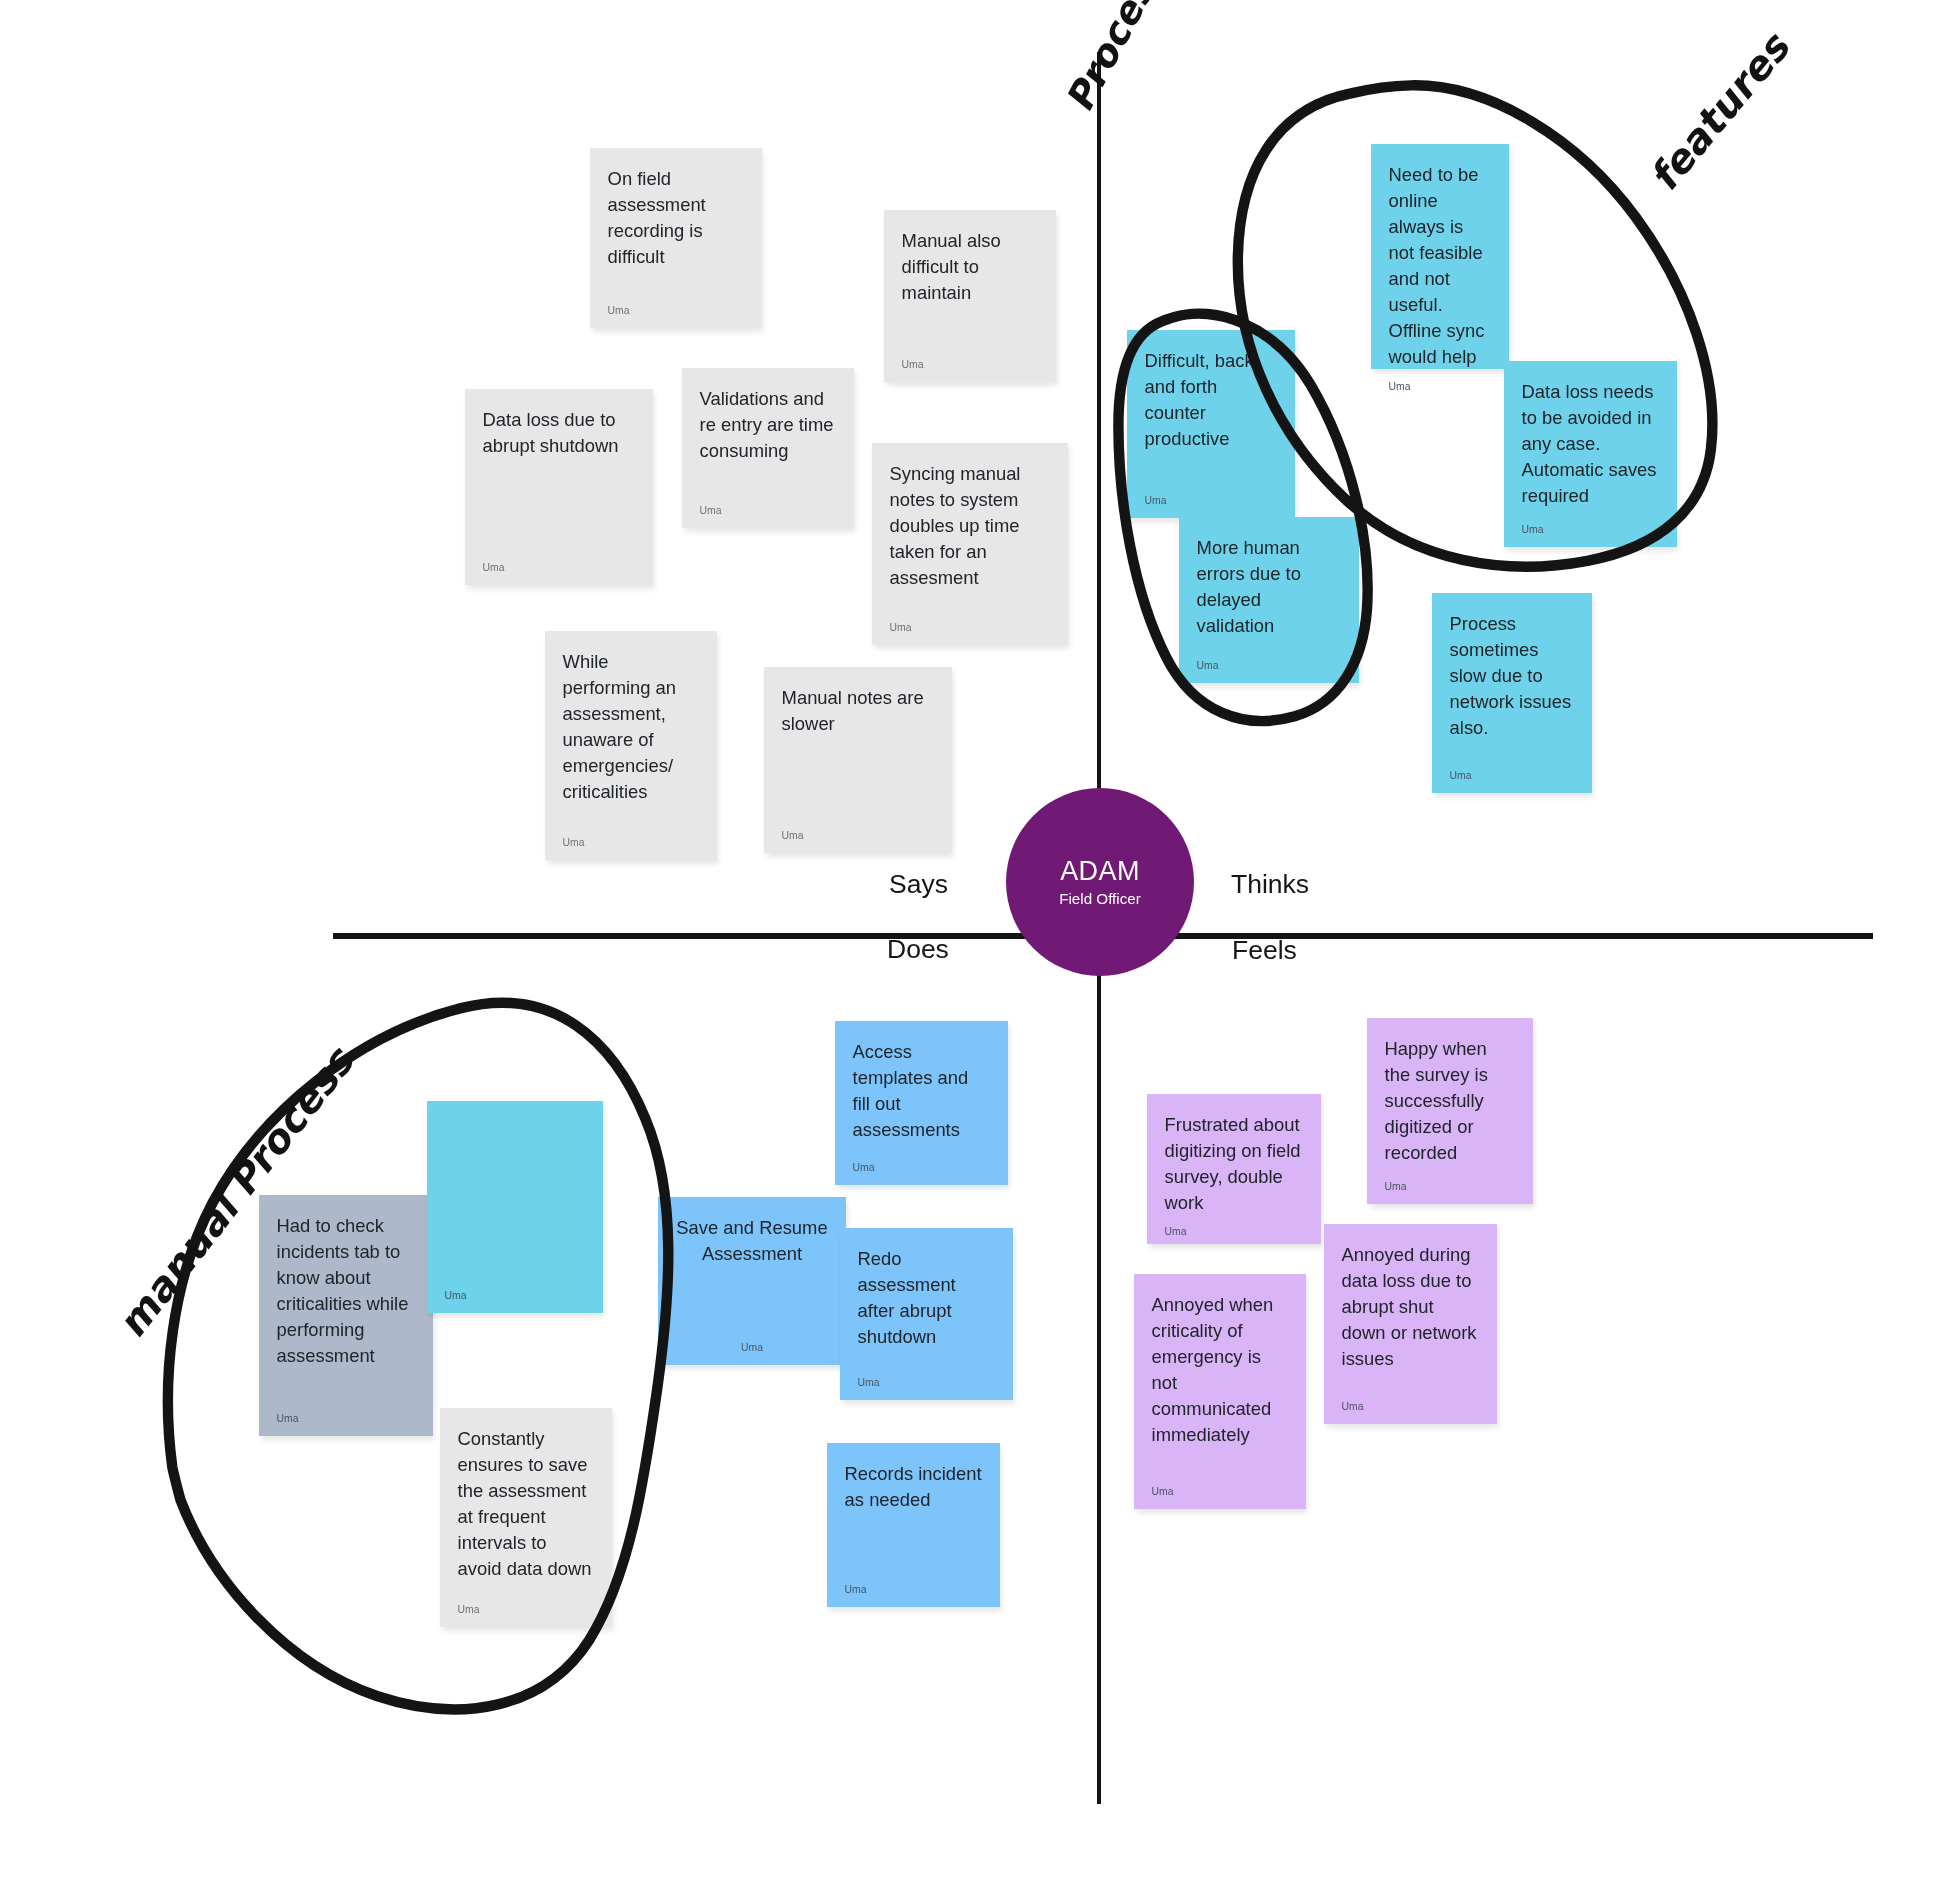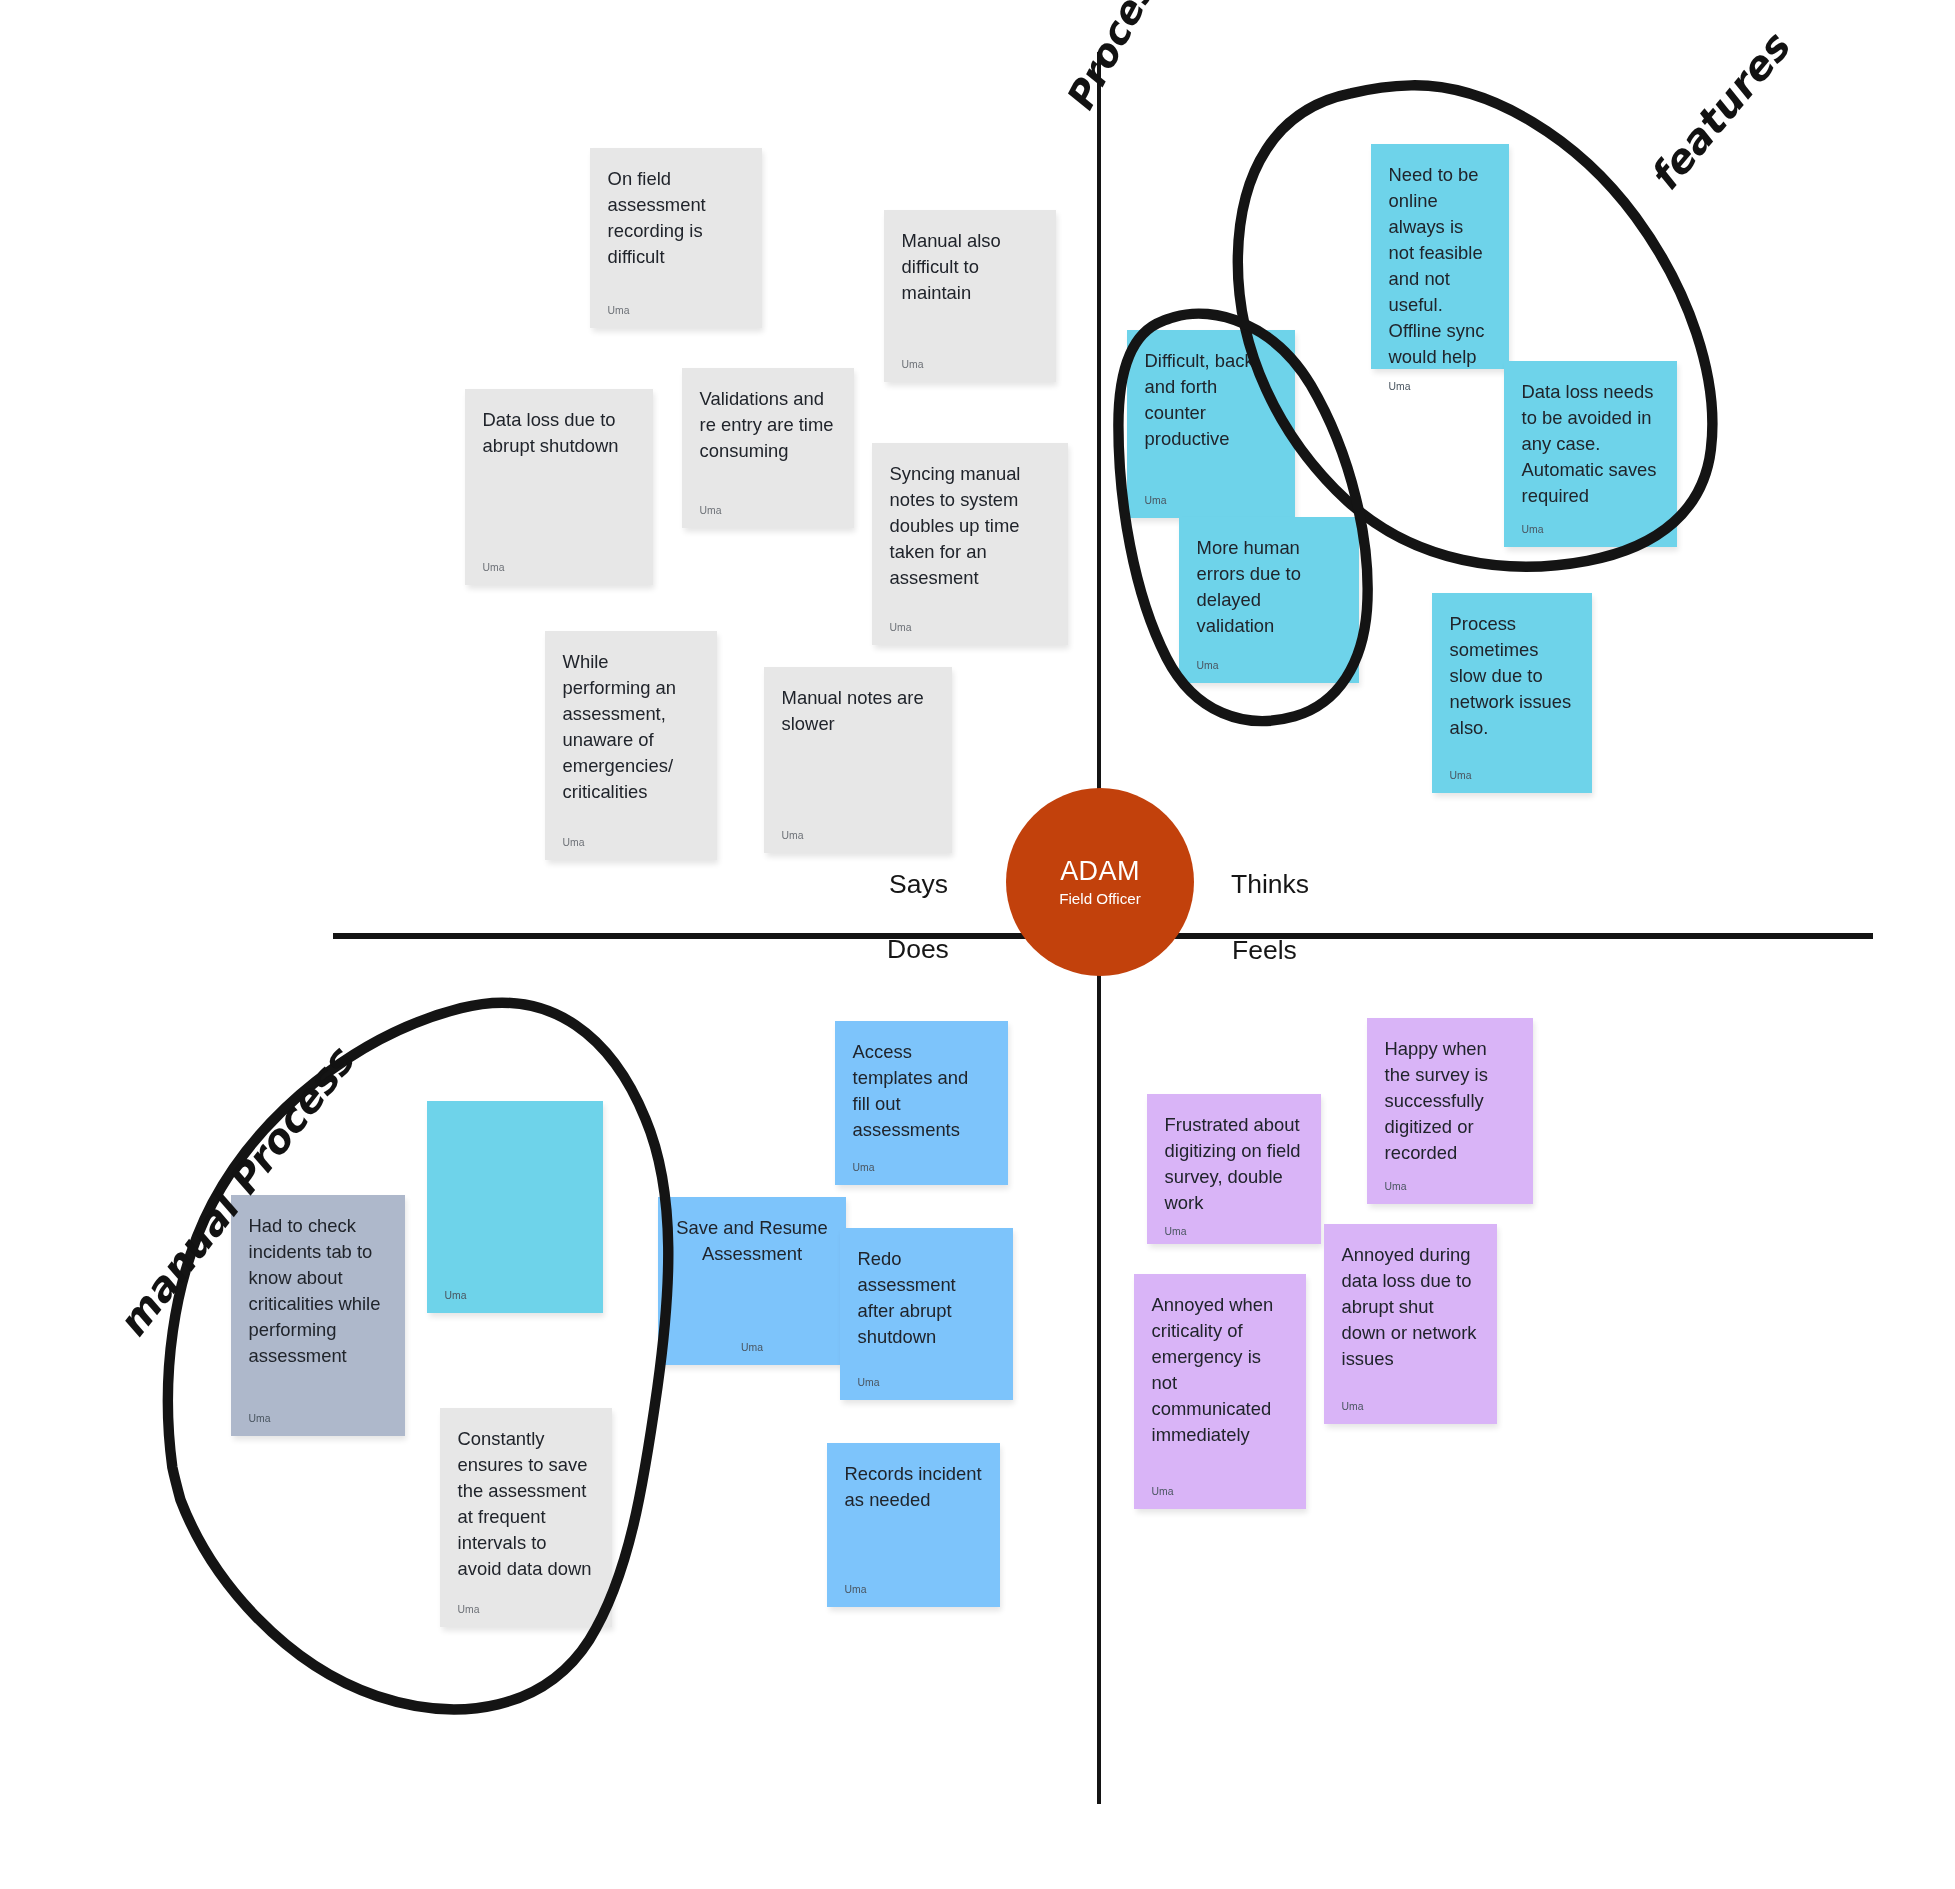--- a/index.html
+++ b/index.html
@@ -35,21 +35,21 @@
     background: #141414;
   }
   
   .hub {
     position: absolute;
     left: 1006px;
     top: 788px;
     width: 188px;
     height: 188px;
     border-radius: 50%;
-    background: #c2410c;
+    background: #701a75;
     display: flex;
     flex-direction: column;
     align-items: center;
     justify-content: center;
     z-index: 40;
   }
   .hub-name {
     color: #ffffff;
     font-size: 27px;
     letter-spacing: 0.4px;
@@ -136,21 +136,21 @@
   .note .author {
     font-size: 10.4px;
     color: #6d7177;
     margin-top: auto;
     padding-top: 10.4px;
   }
   .note.grey   { background: #e7e7e7; }
   .note.cyan   { background: #6ed3ea; }
   .note.blue   { background: #7dc4fb; }
   .note.purple { background: #d9b4f7; }
-  .note.slate  { background: #aeb8cb; }
+  .note.slate  { background: #aeb8cb; margin-left: 28px; }
   .note.cyan .author,
   .note.blue .author,
   .note.purple .author,
   .note.slate .author { color: #4a5560; }
 </style>
 </head>
 <body>
 
 <div id="board">
 

